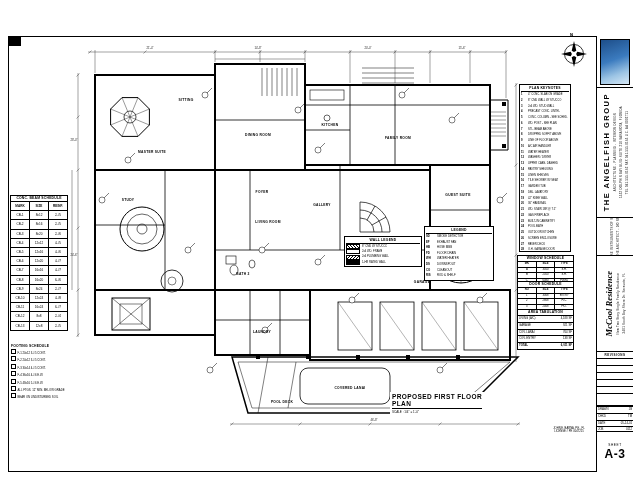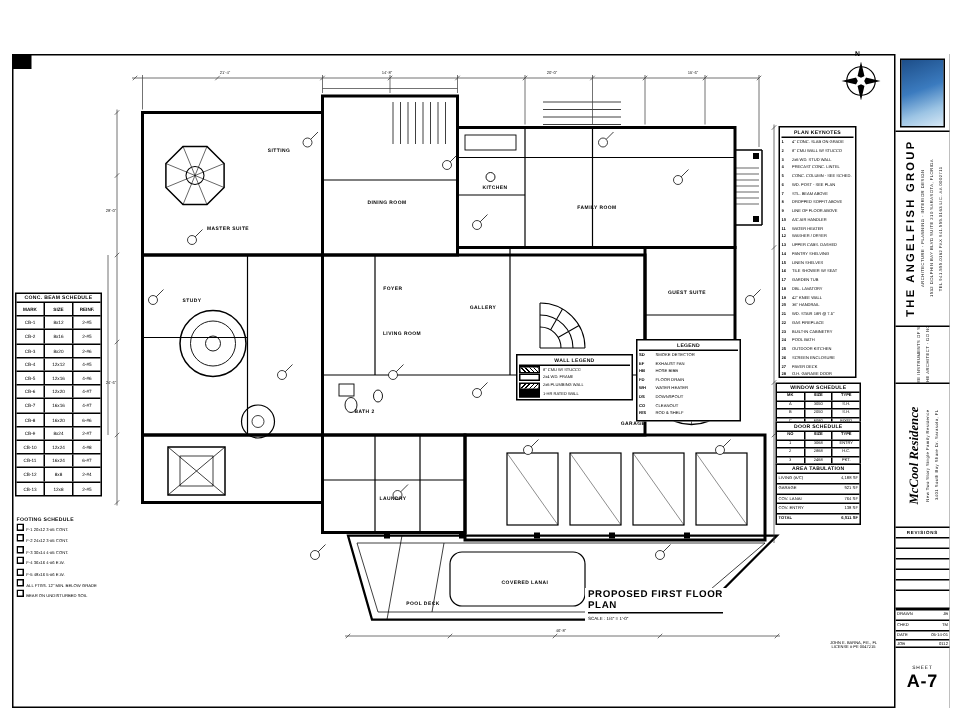--- a/index.html
+++ b/index.html
@@ -770,15 +770,15 @@
         <span>DATE</span>
         <span>05-14-01</span>
       </div>
       <div class="info-row">
         <span>JOB</span>
         <span>0112</span>
       </div>
     </div>
   <div class="tb-sec" id="sheet-sec">
     <div class="sheet-label">SHEET</div>
-    <div class="sheet-number">A-7</div>
+    <div class="sheet-number">A-3</div>
   </div>
 </div>
 
 </body></html>

